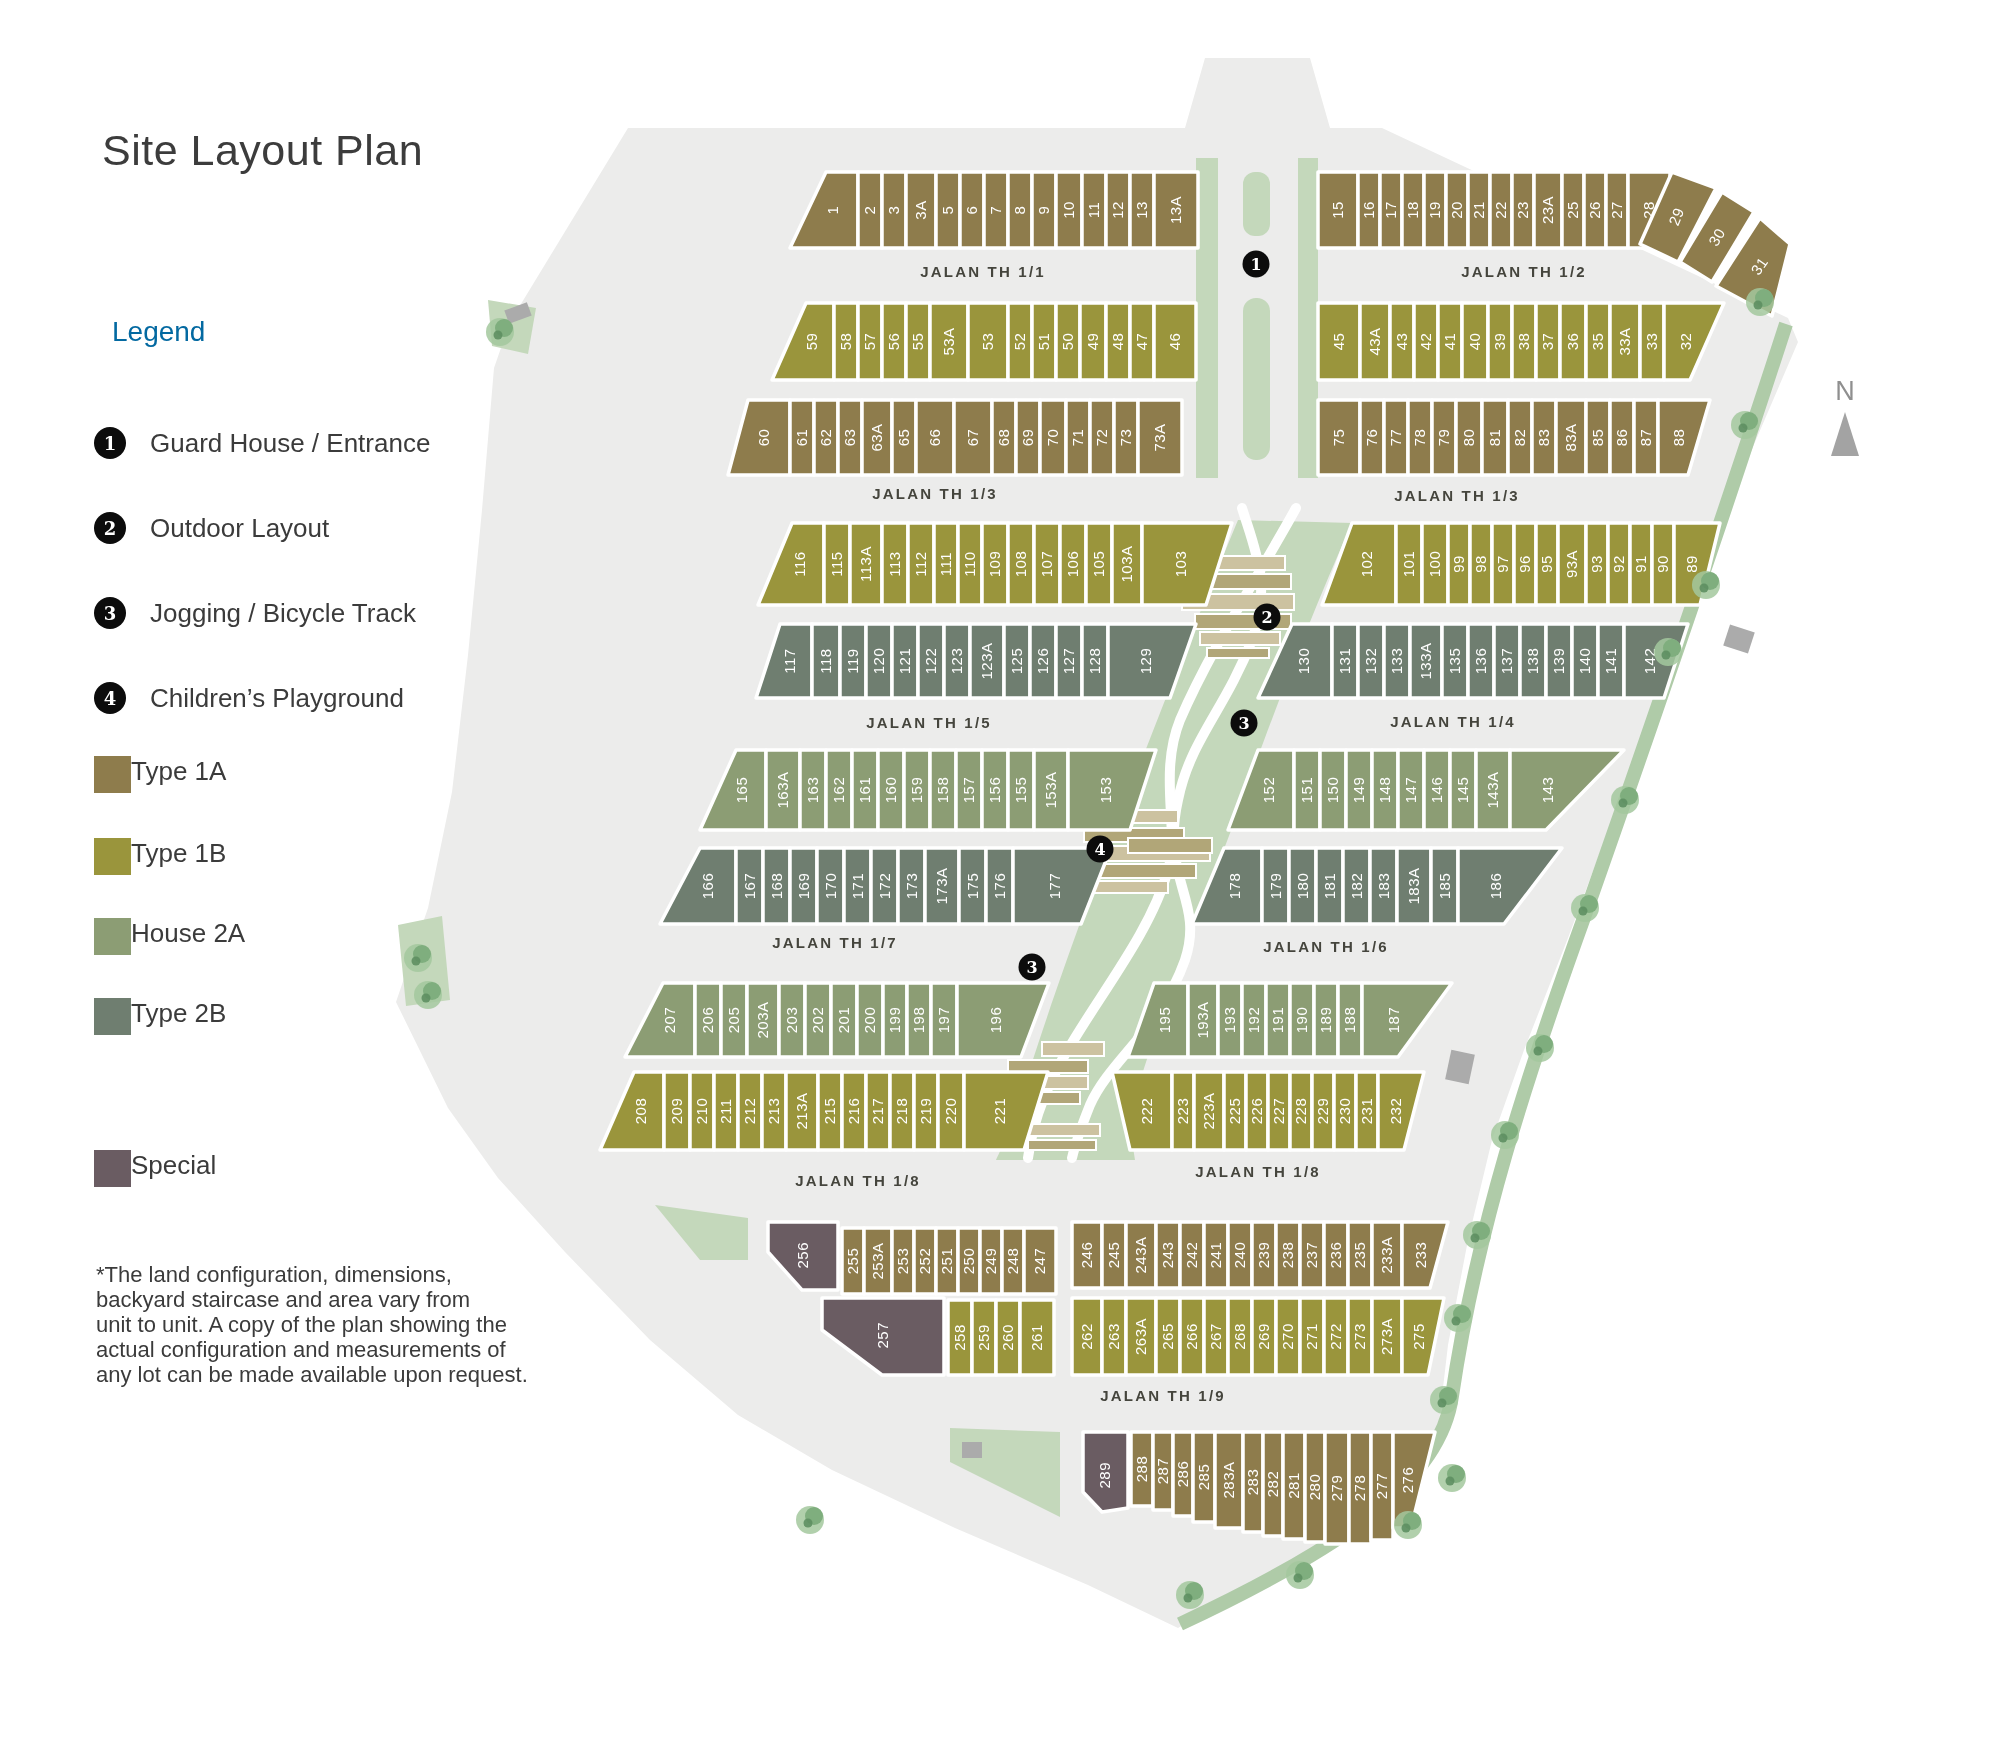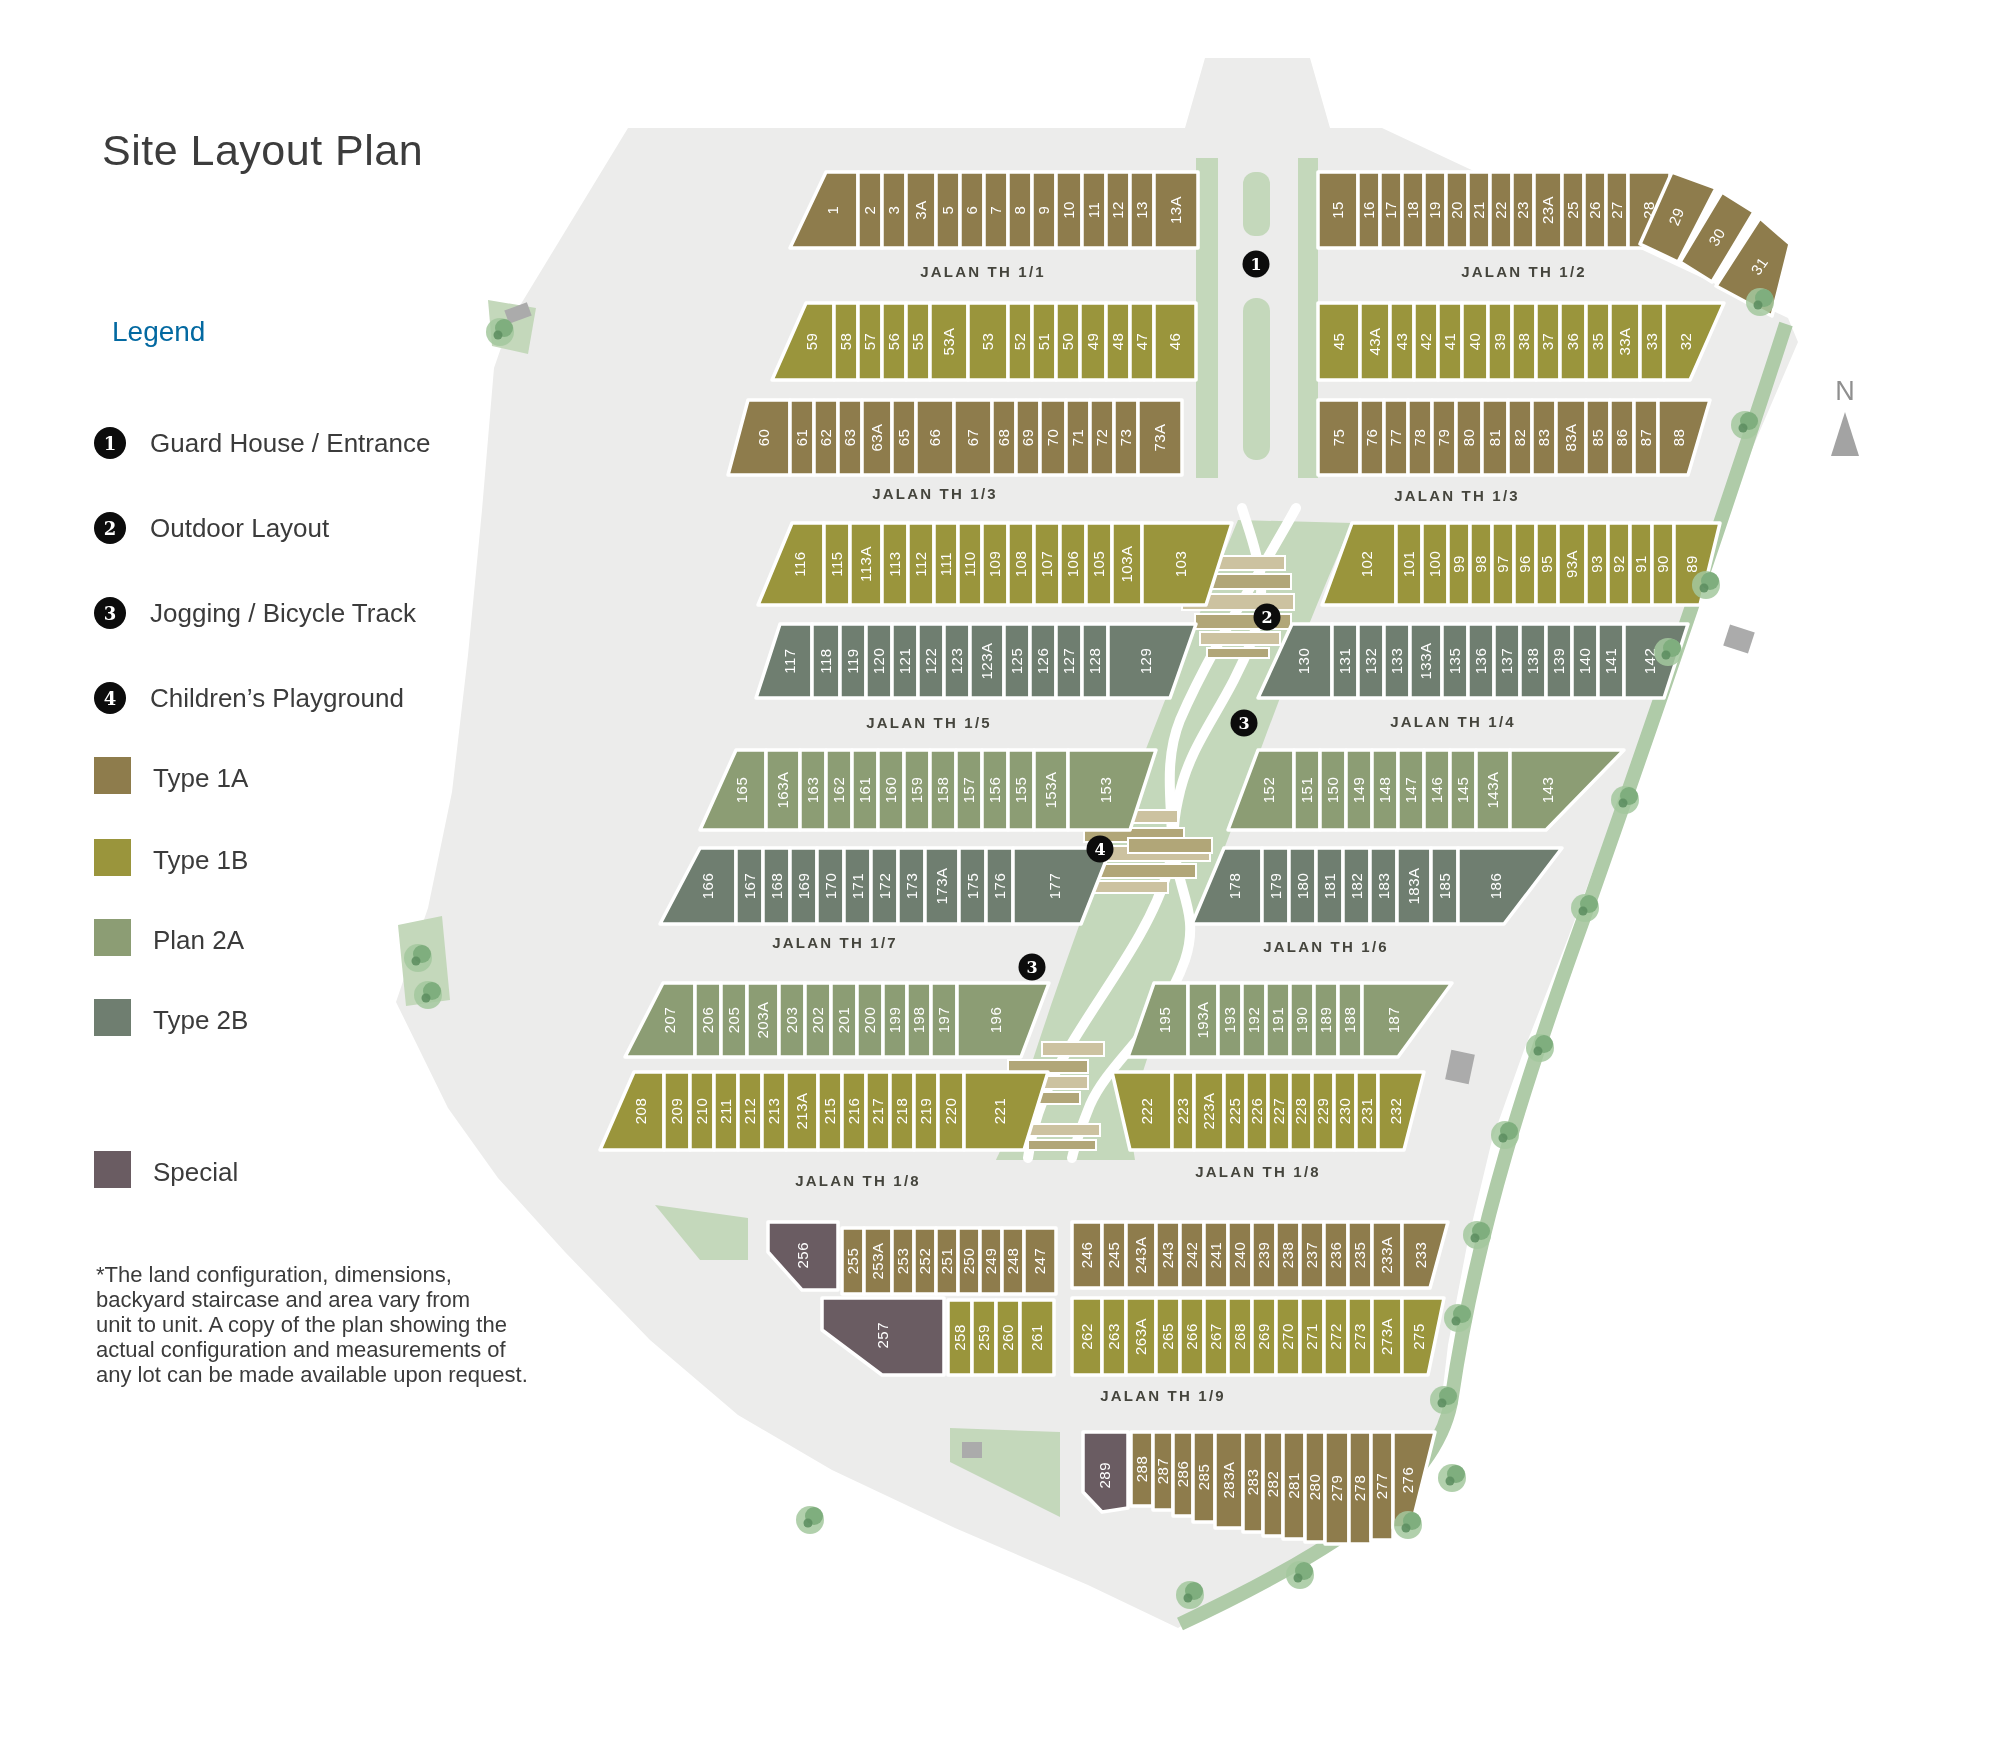--- a/index.html
+++ b/index.html
@@ -8,21 +8,21 @@
   #site-map{position:absolute;left:0;top:0;}
   .panel{position:absolute;left:0;top:0;width:640px;height:1737px;}
   .panel h1{position:absolute;left:94px;top:118px;margin:8px;font-size:43px;
             font-weight:500;color:#3c3c3c;letter-spacing:.5px;}
   .legend-head{position:absolute;left:112px;top:316px;font-size:28px;color:#0369a1;}
   .lrow{position:absolute;left:94px;display:flex;align-items:center;gap:24px;height:34px;}
   .lnum{width:32px;height:32px;border-radius:50%;background:#0c0c0c;color:#fff;
         display:flex;align-items:center;justify-content:center;
         font-family:"DejaVu Serif",serif;font-size:18px;font-weight:bold;flex:none;}
   .llab{font-size:26px;color:#3b3b3b;white-space:nowrap;}
-  .trow{position:absolute;left:94px;display:flex;align-items:flex-end;gap:22px;height:38px;}
+  .trow{position:absolute;left:94px;display:flex;align-items:flex-start;height:38px;}
   .sw{width:37px;height:37px;flex:none;}
   .tlab{font-size:26px;color:#3b3b3b;}
   .footnote{position:absolute;left:96px;top:1262px;width:480px;font-size:22px;
             line-height:25px;color:#3b3b3b;white-space:pre-line;}
   svg text{font-family:"Liberation Sans",sans-serif;}
   .lotnum{fill:#ffffff;font-size:15px;letter-spacing:.5px;}
   .roadlab{font-size:15px;font-weight:bold;letter-spacing:2.2px;}
   .mknum{fill:#ffffff;font-family:"DejaVu Serif",serif;font-size:16px;font-weight:bold;}
   .north-n{font-size:27px;fill:#8f8f8f;}
 </style>
@@ -851,21 +851,21 @@
   <div class="trow" style="top:756px">
     <span class="sw" style="background: rgb(142, 124, 76);"></span>
     <span class="tlab">Type 1A</span>
   </div>
   <div class="trow" style="top:838px">
     <span class="sw" style="background: rgb(154, 149, 60);"></span>
     <span class="tlab">Type 1B</span>
   </div>
   <div class="trow" style="top:918px">
     <span class="sw" style="background: rgb(140, 157, 116);"></span>
-    <span class="tlab">Plan 2A</span>
+    <span class="tlab">House 2A</span>
   </div>
   <div class="trow" style="top:998px">
     <span class="sw" style="background: rgb(111, 126, 112);"></span>
     <span class="tlab">Type 2B</span>
   </div>
   <div class="trow" style="top:1150px">
     <span class="sw" style="background: rgb(106, 92, 98);"></span>
     <span class="tlab">Special</span>
   </div>
 

